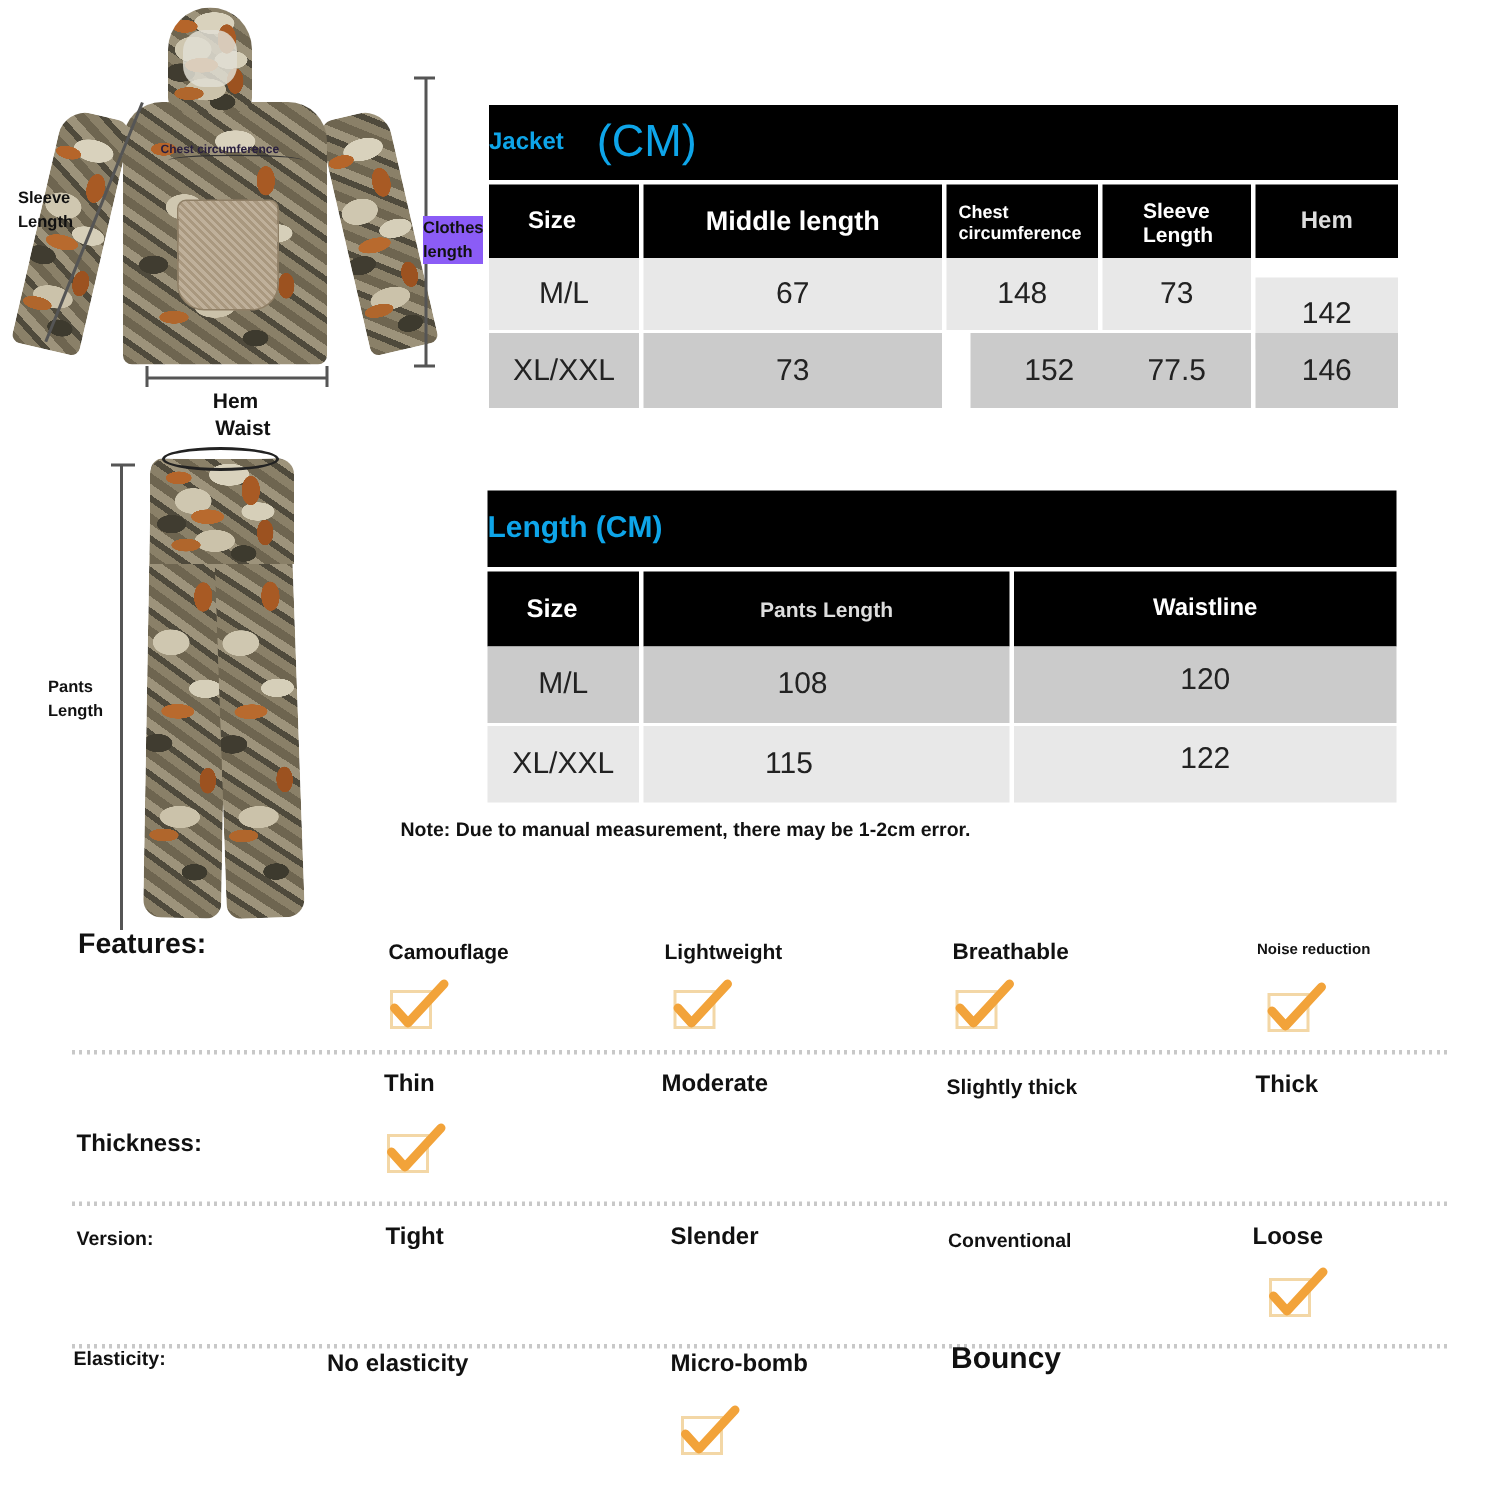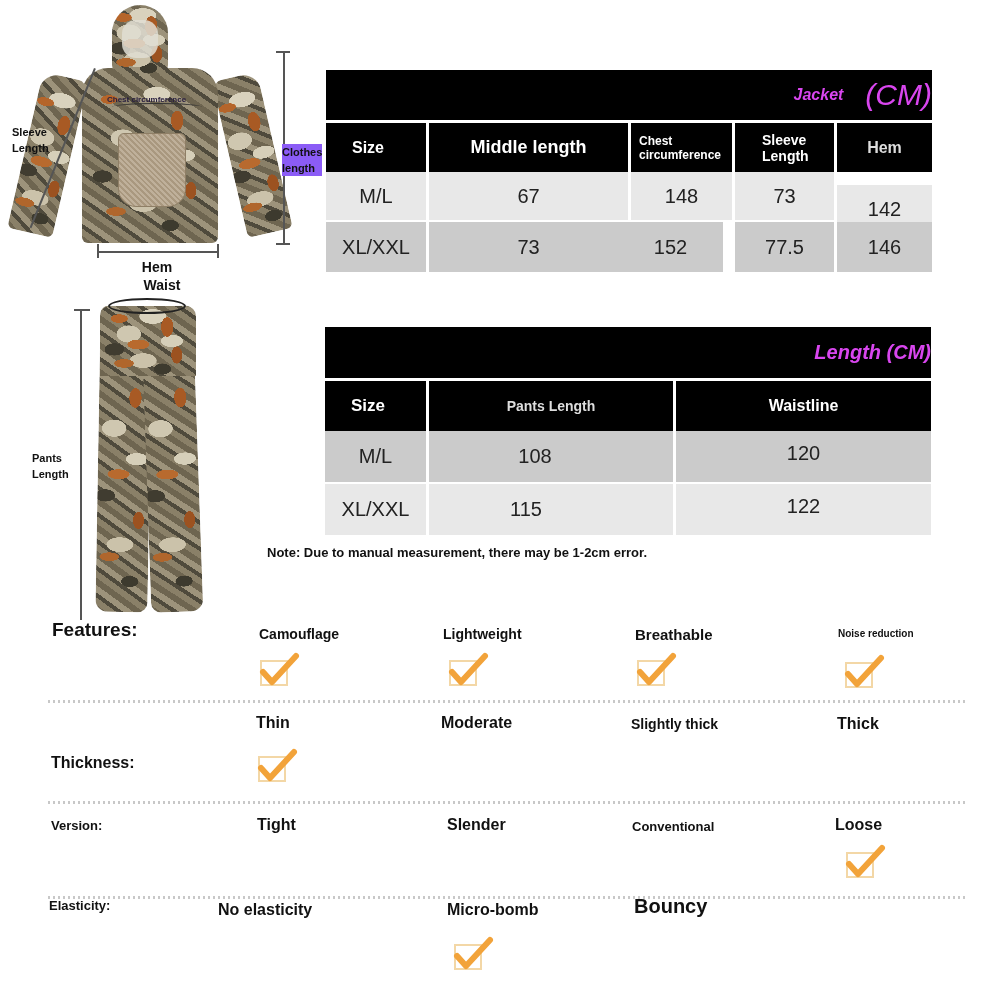--- a/index.html
+++ b/index.html
@@ -45,22 +45,22 @@
     .mline { background: #555; }
     .mcap { background: #555; }
 
     .garment-label { font-weight: bold; font-size: 11px; line-height: 16px; color: #111; }
     .chest-label { font-size: 8px; font-weight: bold; color: #2a2040; }
     .hem-label { font-size: 14px; font-weight: bold; text-align: center; line-height: 18px; }
 
     
     .tbl { position: absolute; background: #fff; }
     .tbl-title {
-      position: absolute; background: #000; color: #d946ef; font-weight: bold;
-      display: flex; align-items: center; justify-content: flex-end; font-style: italic;
+      position: absolute; background: #000; color: #0ea5e9; font-weight: bold;
+      display: flex; align-items: center; justify-content: flex-start;
     }
     .cell {
       position: absolute; display: flex; align-items: center; justify-content: center;
       font-size: 20px; color: #222;
     }
     .cell.head { background: #000; color: #fff; font-weight: bold; }
     .cell.light { background: #e8e8e8; }
     .cell.dark { background: #cbcbcb; }
 
     
@@ -138,21 +138,21 @@
   <div class="cell head" style="left:511px;top:53px;width:95px;height:49px;font-size:16px;color:#ddd;">Hem</div>
 
   <div class="cell light" style="left:0;top:102px;width:100px;height:48px;">M/L</div>
   <div class="cell light" style="left:103px;top:102px;width:199px;height:48px;">67</div>
   <div class="cell light" style="left:305px;top:102px;width:101px;height:48px;">148</div>
   <div class="cell light" style="left:409px;top:102px;width:99px;height:48px;">73</div>
   <div class="cell light" style="left:511px;top:102px;width:95px;height:48px;margin-top:13px;">142</div>
 
   <div class="cell dark" style="left:0;top:152px;width:100px;height:50px;">XL/XXL</div>
   <div class="cell dark" style="left:103px;top:152px;width:199px;height:50px;">73</div>
-  <div class="cell dark" style="left:292px;top:152px;width:105px;height:50px;">152</div>
+  <div class="cell dark" style="left:321px;top:152px;width:105px;height:50px;">152</div>
   <div class="cell dark" style="left:409px;top:152px;width:99px;height:50px;">77.5</div>
   <div class="cell dark" style="left:511px;top:152px;width:95px;height:50px;">146</div>
 </div>
 
 <div class="tbl" style="left:325px;top:327px;width:606px;height:208px;">
   <div class="tbl-title" style="left:0;top:0;width:606px;height:51px;font-size:20px;">Length (CM)</div>
 
   <div class="cell head" style="left:0;top:54px;width:101px;height:50px;font-size:17px;justify-content:flex-start;padding-left:26px;">Size</div>
   <div class="cell head" style="left:104px;top:54px;width:244px;height:50px;font-size:14px;color:#ddd;">Pants Length</div>
   <div class="cell head" style="left:351px;top:54px;width:255px;height:50px;font-size:16px;">Waistline</div>

